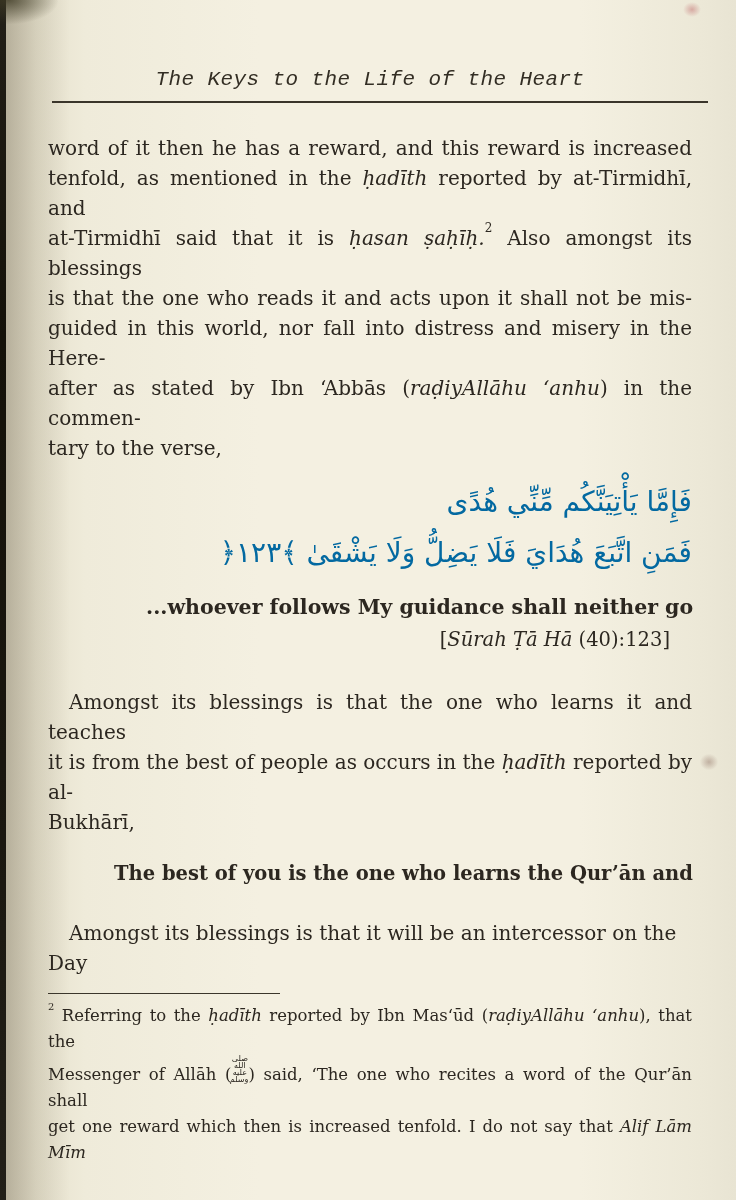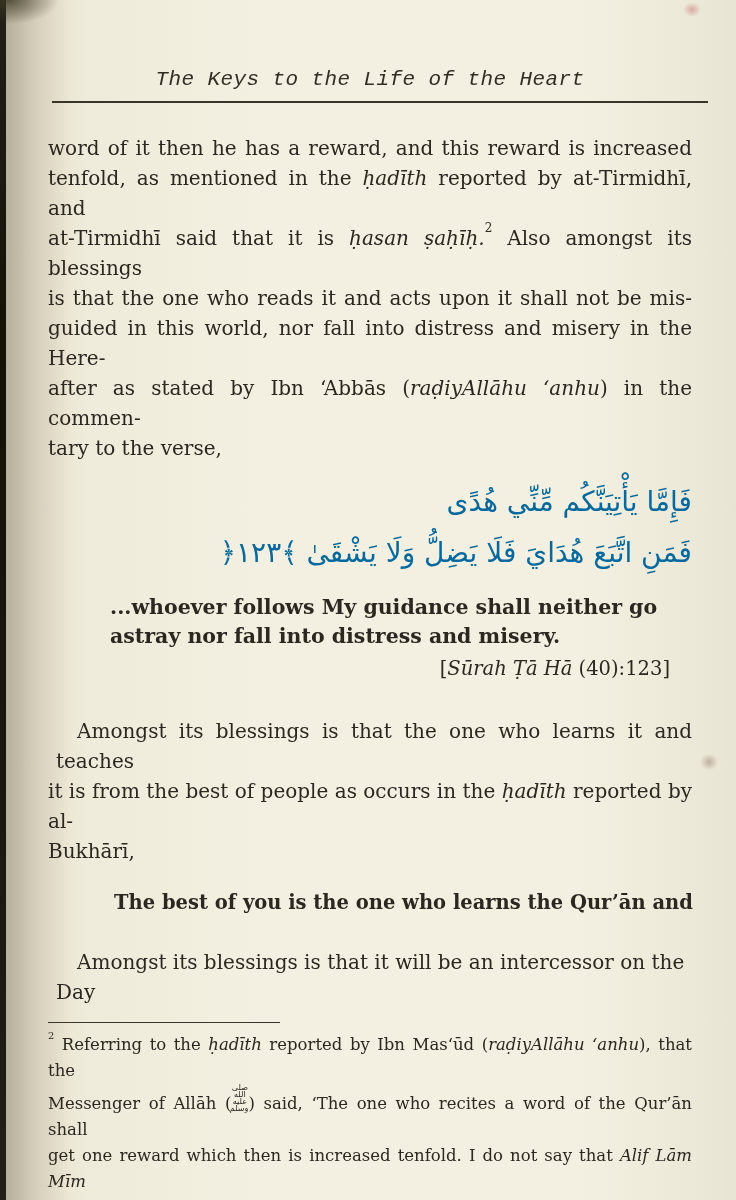--- a/index.html
+++ b/index.html
@@ -29,27 +29,27 @@
 
   .body-text{font-size:20px;line-height:30px;}
   .p1{margin-top:30px;}
   .p2{margin-top:34px;}
   .quote-block{margin:22px 0 0 66px;font-size:19.5px;line-height:29px;}
   .quote-block .line{white-space:nowrap;font-weight:bold;}
   .p3{margin-top:30px;}
 
   .line{text-align:left;}
   .line.jst{text-align:justify;text-align-last:justify;}
-  .line.ind{text-indent:21px;margin-left:8px;}
+  .line.ind{text-indent:21px;}
 
   .arabic-verse{direction:rtl;text-align:right;margin-top:13px;
     font-family:"DejaVu Sans",sans-serif;font-size:28px;line-height:51px;color:#0369a1;}
   .translation{margin:15px 0 0 62px;width:512px;font-weight:bold;
     font-size:20.5px;line-height:29px;}
-  .translation .line{white-space:nowrap;text-align:left;}
+  .translation .line{white-space:nowrap;text-align:left;margin-left:36px;}
   .citation{font-size:19.5px;line-height:26px;margin:5px 22px 0 0;}
   .citation .line{text-align:right;}
 
   .footnotes{font-size:16.5px;line-height:26px;}
   .fn-rule{border:0;border-top:1.5px solid #3b362b;width:232px;margin:15px 0 0 0;}
   .fn2{margin-top:9px;}
 
   .s-i{font-style:italic;text-align:right;}
   sup{font-size:60%;line-height:0;position:relative;top:-0.45em;}
   .s-saw{font-family:"DejaVu Sans",sans-serif;direction:rtl;unicode-bidi:isolate;
@@ -83,21 +83,20 @@
         <div class="line"><span>tary to the verse,</span></div>
       </div>
 
     <div class="arabic-verse" dir="rtl">
       <div>فَإِمَّا يَأْتِيَنَّكُم مِّنِّي هُدًى</div>
       <div>فَمَنِ اتَّبَعَ هُدَايَ فَلَا يَضِلُّ وَلَا يَشْقَىٰ ﴾١٢٣﴿</div>
     </div>
 
     <div class="translation">
         <div class="line"><span>...whoever follows My guidance shall neither go</span></div>
-        <div class="line"><span>astray nor fall into distress and misery.</span></div>
       </div>
     <div class="citation">
         <div class="line"><span>[</span><span class="s-i">Sūrah Ṭā Hā</span><span> (40):123]</span></div>
       </div>
 
     <div class="p2">
         <div class="line jst ind"><span>Amongst its blessings is that the one who learns it and teaches</span></div>
         <div class="line jst"><span>it is from the best of people as occurs in the </span><span class="s-i">ḥadīth</span><span> reported by al-</span></div>
         <div class="line"><span>Bukhārī,</span></div>
       </div>

